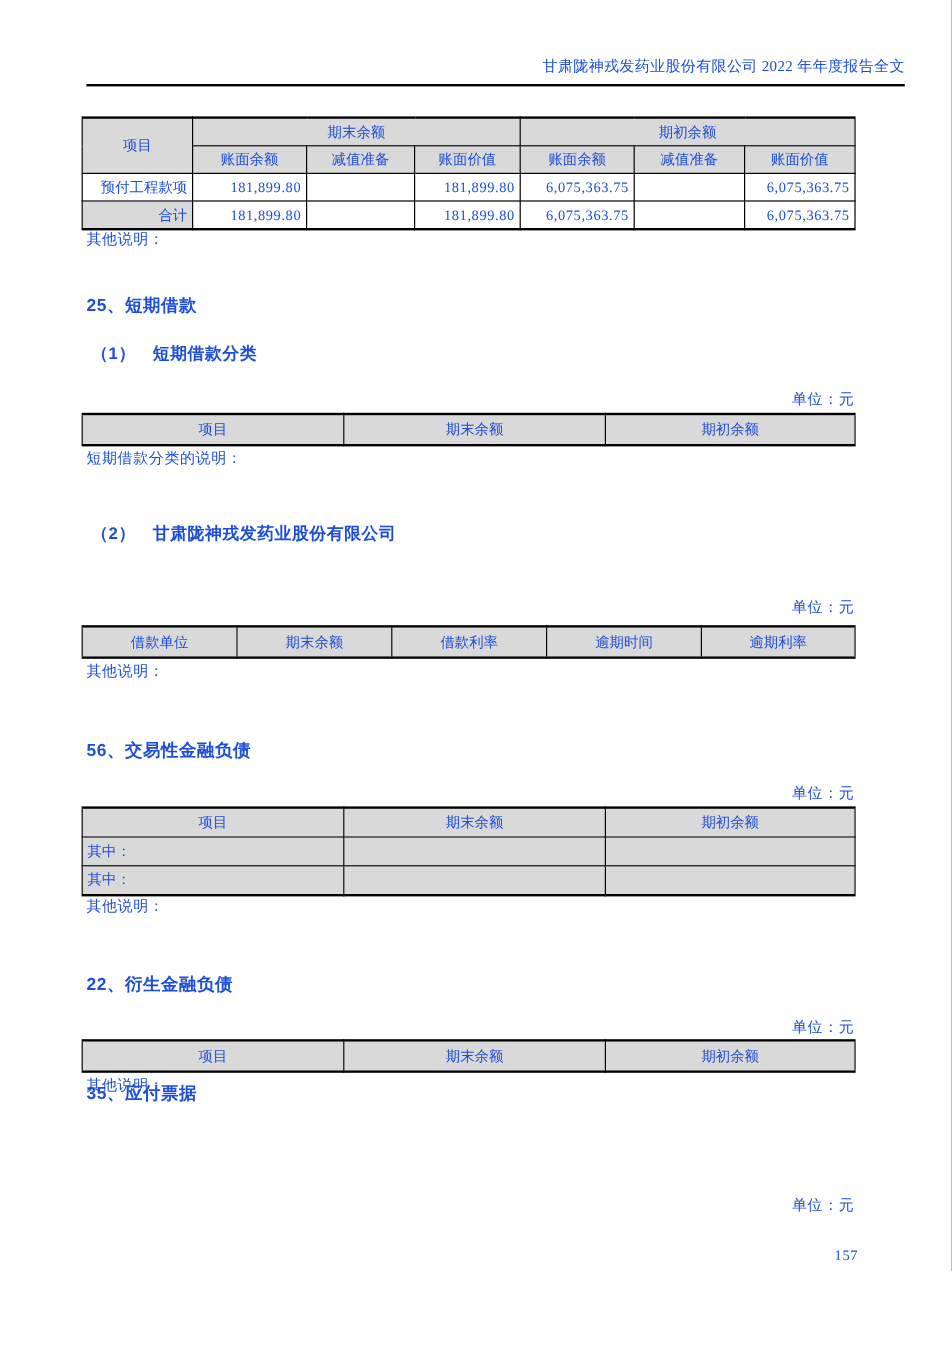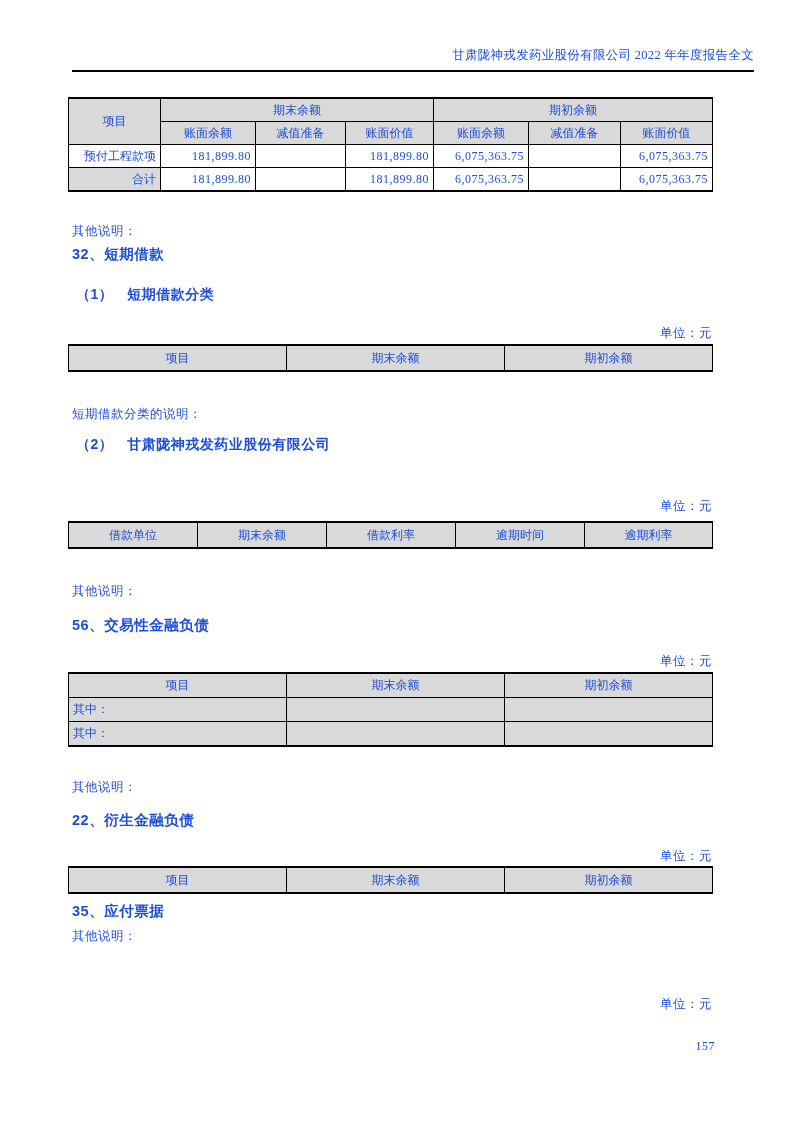--- a/index.html
+++ b/index.html
@@ -31,21 +31,21 @@
     height:22px;
     padding:0 4px;
     overflow:hidden;white-space:nowrap;
     vertical-align:middle;
   }
   td.hd{background:#d9d9d9;text-align:center;}
   td.gray{background:#d9d9d9;}
   td.item{text-align:right;}
   td.num{text-align:right;letter-spacing:0.5px;}
   td.indent{padding-left:26px;text-align:left;}
-  .note{font-size:12.5px;letter-spacing:0.5px;margin-top:32px;}
+  .note{font-size:12.5px;letter-spacing:0.5px;}
   .para{font-size:12.5px;letter-spacing:0.5px;}
   .unit{font-size:12.5px;letter-spacing:0.5px;white-space:nowrap;}
   .h-sec{
     font-family:"Liberation Sans","DejaVu Sans",sans-serif;
     font-weight:bold;font-size:14.5px;letter-spacing:0.5px;
     white-space:nowrap;
   }
   .h-sub{
     font-family:"Liberation Sans","DejaVu Sans",sans-serif;
     font-weight:bold;font-size:14px;letter-spacing:0.5px;
@@ -102,21 +102,21 @@
         <td class="num">181,899.80</td>
         <td class="num">6,075,363.75</td>
         <td class="num"></td>
         <td class="num">6,075,363.75</td>
       </tr>
     </tbody>
   </table>
 
   <div class="abs note" style="top:191px;left:72px;">其他说明：</div>
 
-  <div class="abs h-sec" style="top:245px;left:72px;">32、短期借款</div>
+  <div class="abs h-sec" style="top:245px;left:72px;">25、短期借款</div>
 
   <div class="abs h-sub" style="top:286px;left:76px;">
     <span>（1）</span><span class="sub-title">短期借款分类</span>
   </div>
 
   <div class="abs unit" style="top:325px;right:81px;">单位：元</div>
 
   <table class="doc-table abs" style="top:344px;left:68px;width:644px;">
     <colgroup>
         <col style="width:218px">

